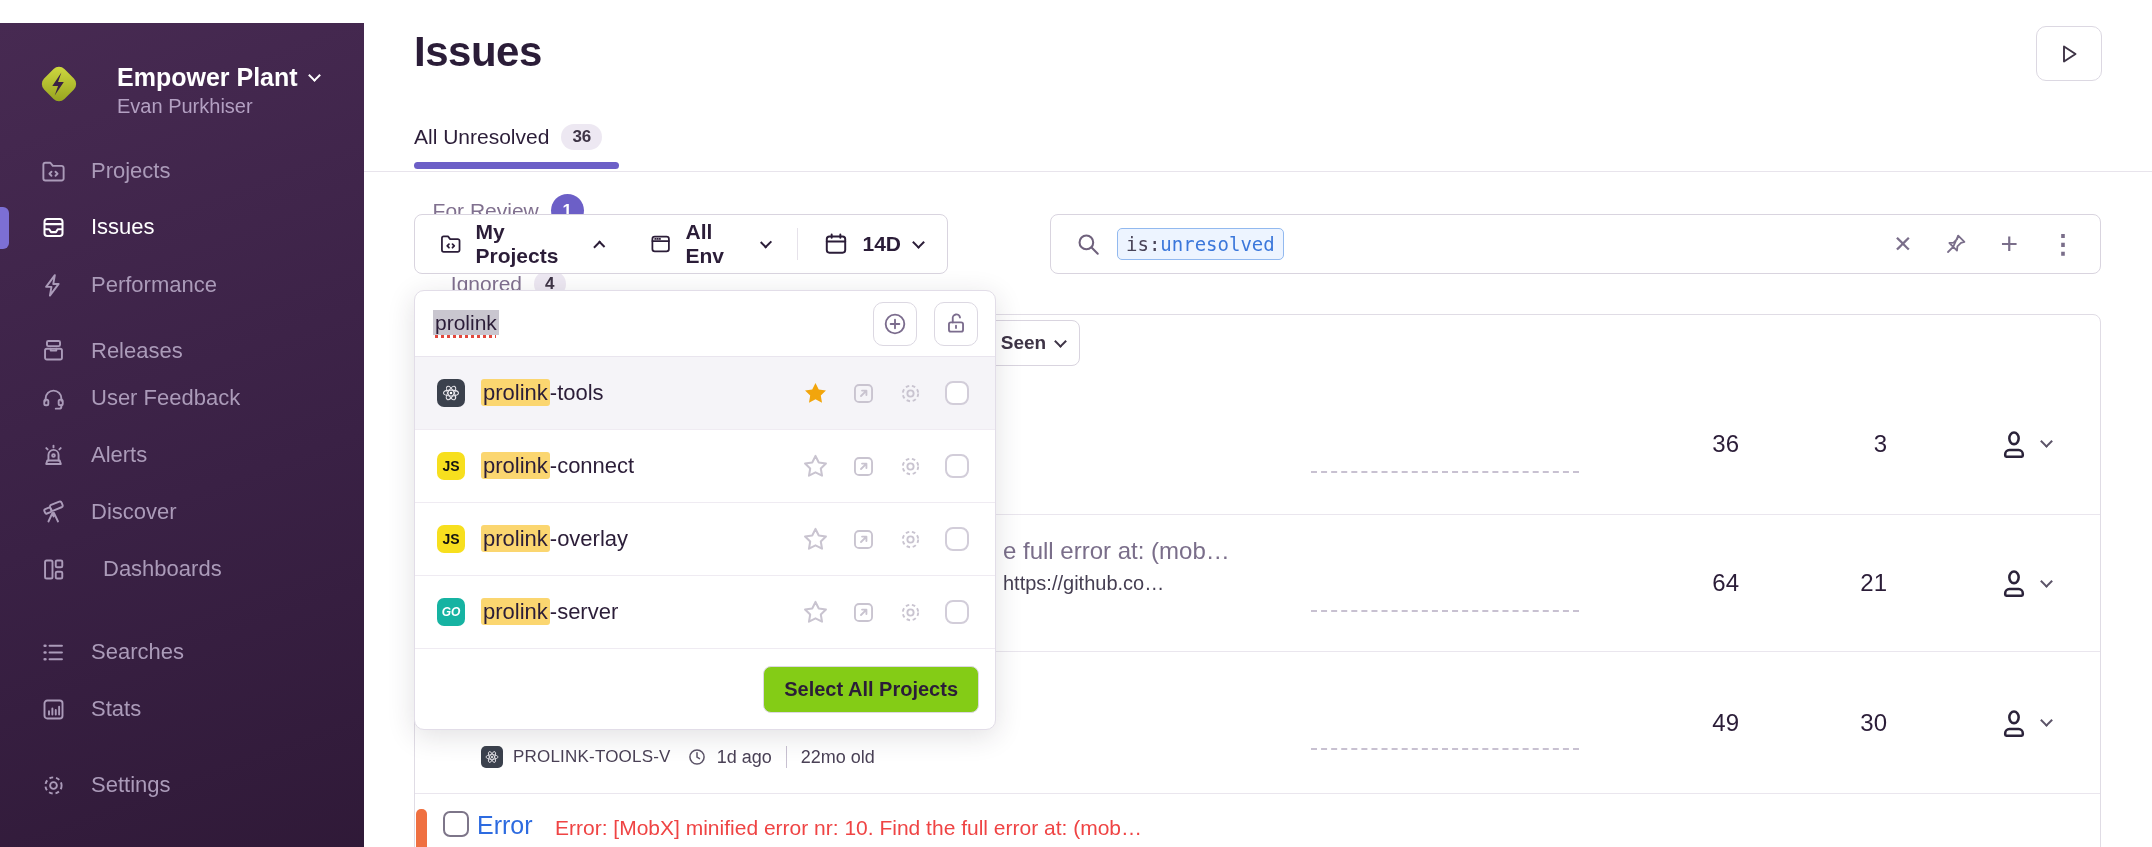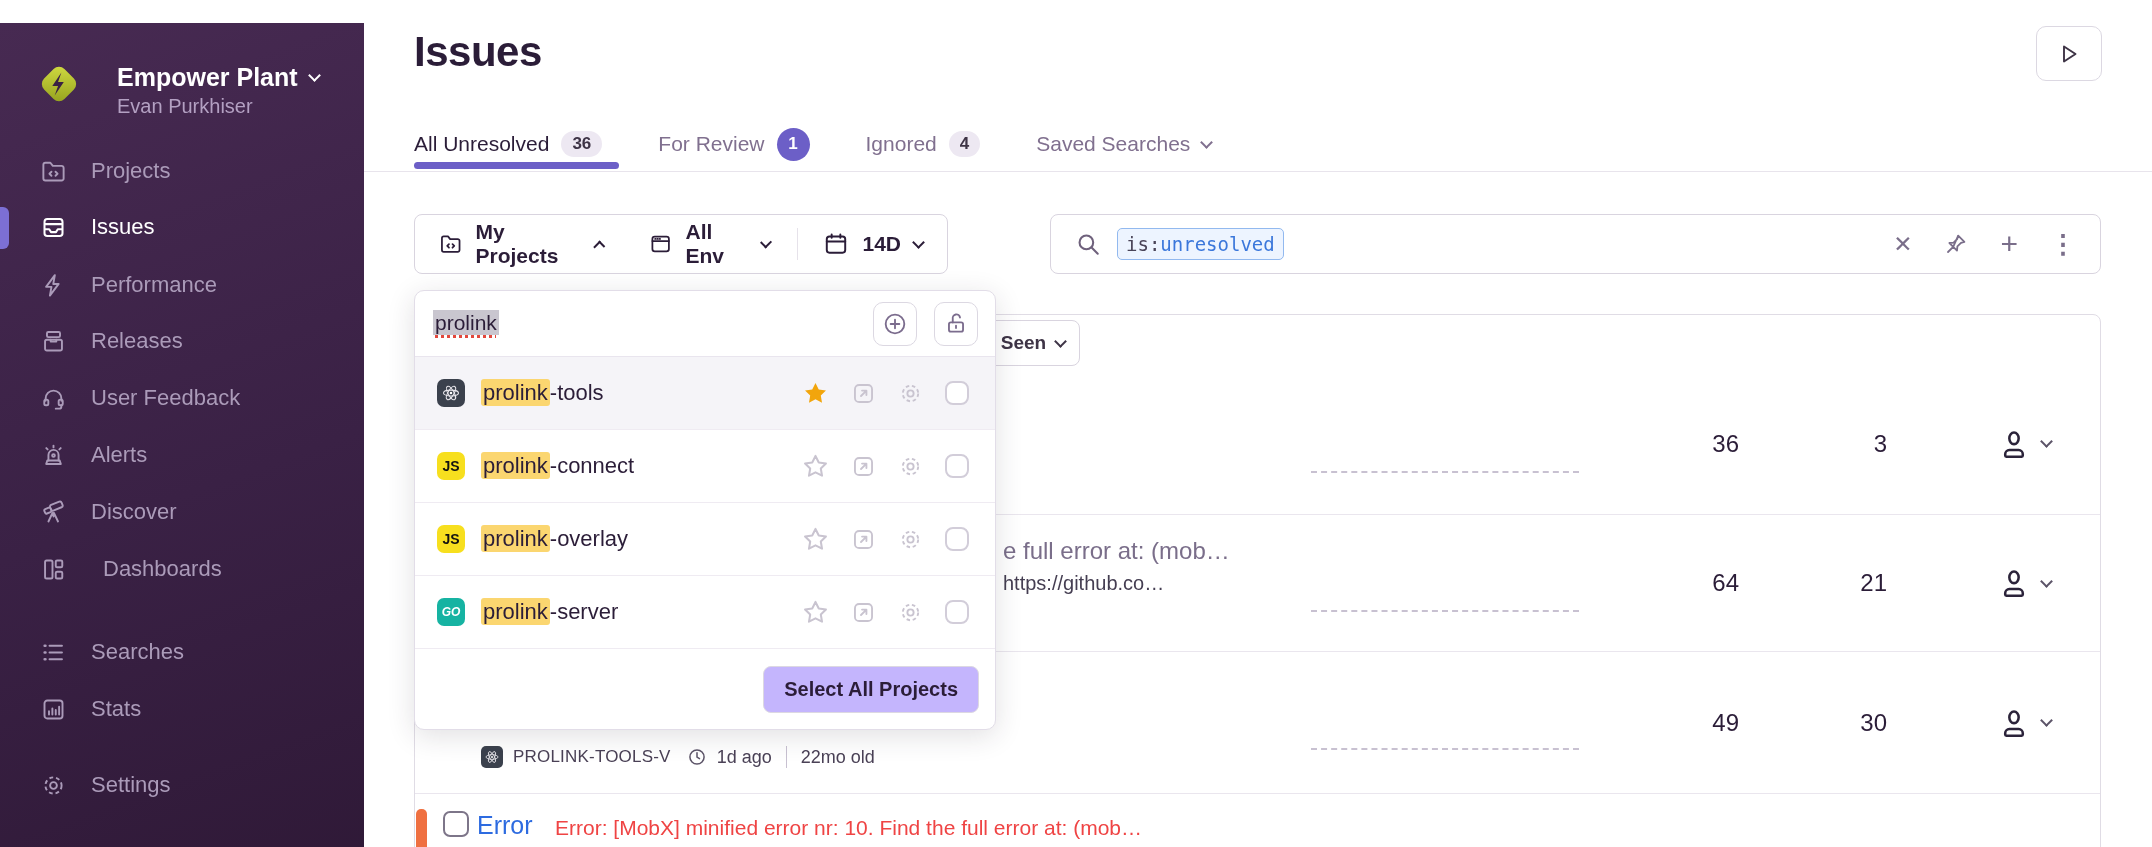--- a/index.html
+++ b/index.html
@@ -16,21 +16,21 @@
   .nav-item { position:absolute; left:0; width:364px; height:46px; display:flex; align-items:center; gap:24px; padding-left:40px;
     color:#AB9BB9; font-size:22px; cursor:pointer; }
   .nav-item.active { color:#fff; font-weight:500; }
   .nav-ind { position:absolute; left:0; top:184px; width:9px; height:42px; background:#7C6FD4; border-radius:0 6px 6px 0; }
   .nav-icon { width:27px; height:27px; flex:none; }
 
   
   .page-title { position:absolute; left:414px; top:28px; font-size:42px; font-weight:700; letter-spacing:-0.5px; }
   .play-btn { position:absolute; left:2036px; top:26px; width:66px; height:55px; background:#fff;
     border:1px solid #DCD8E2; border-radius:10px; display:flex; align-items:center; justify-content:center; cursor:pointer; }
-  .tabs { position:absolute; left:414px; top:124px; height:40px; display:flex; align-items:center; gap:56px; }
+  .tabs { position:absolute; left:414px; top:124px; height:40px; display:flex; align-items:center; gap:44px;flex-direction:column; }
   .tab { display:flex; align-items:center; gap:12px; font-size:21px; color:#80708F; cursor:pointer; }
   .tab.active { color:#2B1D38; font-weight:500; }
   .pill { background:#EDE8F2; border-radius:999px; padding:3px 11px; font-size:17px; font-weight:700; color:#3E3446; }
   .circle-badge { width:33px; height:33px; border-radius:50%; background:#6C5FC7; color:#fff; font-size:17px; font-weight:700;
     display:flex; align-items:center; justify-content:center; }
   .tab-underline { position:absolute; left:414px; top:162px; width:205px; height:7px; border-radius:4px; background:#6C5FC7; }
   .tabs-hr { position:absolute; left:364px; top:171px; width:1788px; height:1px; background:#E8E4EC; }
 
   .chev { display:inline-block; width:9px; height:9px; border-right:2.4px solid currentColor; border-bottom:2.4px solid currentColor;
     transform:rotate(45deg); margin-top:-4px; }
@@ -85,21 +85,21 @@
     padding:0 26px 0 22px; cursor:pointer; }
   .dd-row.hover { background:#F5F4F8; }
   .plat { width:28px; height:28px; border-radius:7px; flex:none; display:flex; align-items:center; justify-content:center; }
   .plat.electron { background:#3B414D; }
   .plat.js { background:#F7DF1E; color:#111; font-weight:700; font-size:14px; }
   .plat.go { background:#16B3A2; color:#fff; font-weight:700; font-size:12px; font-style:italic; }
   .dd-name { margin-left:16px; font-size:22px; color:#2B1D38; }
   .dd-name .hl { background:#FBD670; border-radius:3px; padding:1px 2px; }
   .dd-actions { margin-left:auto; display:flex; align-items:center; gap:22px; }
   .dd-cbx { width:24px; height:24px; border:2.4px solid #D2CDD9; border-radius:8px; background:#fff; cursor:pointer; }
-  .dd-footer-btn { position:absolute; right:16px; bottom:16px; padding:11px 20px; background:#c4b5fd; border:1px solid #DCD8E2;
+  .dd-footer-btn { position:absolute; right:16px; bottom:16px; padding:11px 20px; background:#84cc16; border:1px solid #DCD8E2;
     border-radius:8px; font-size:20px; font-weight:700; color:#2B1D38; cursor:pointer; }
 </style>
 </head>
 <body>
 
 <div class="sidebar">
   <div class="abs" style="left:36px;top:38px;width:46px;height:46px;">
     <svg width="46" height="46" viewBox="0 0 48 48">
       <defs>
           <linearGradient id="lg" x1="0" y1="0" x2="1" y2="1">
@@ -133,21 +133,21 @@
         <path d="M4.4 13.5h3.8l1.6 2.6h4.4l1.6-2.6h3.8"></path>
     </svg>
     <span>Issues</span>
   </div>
   <div class="nav-item" style="top:239px;">
     <svg class="nav-icon" viewBox="0 0 24 24" fill="none" stroke="currentColor" stroke-width="1.7" stroke-linejoin="round">
       <path d="M13.2 2.8 5.4 13.2h4.8L8.8 21l7.8-10.4h-4.8l1.4-7.8z"></path>
     </svg>
     <span>Performance</span>
   </div>
-  <div class="nav-item" style="top:295px;">
+  <div class="nav-item" style="top:295px;align-items:flex-end;">
     <svg class="nav-icon" viewBox="0 0 24 24" fill="none" stroke="currentColor" stroke-width="1.7" stroke-linecap="round" stroke-linejoin="round">
       <rect x="6.2" y="3.5" width="11.6" height="4.6" rx="1.2"></rect>
         <rect x="4.5" y="10.5" width="15" height="9.5" rx="1.6"></rect>
         <path d="M9.5 10.5v1.6h5v-1.6"></path>
     </svg>
     <span>Releases</span>
   </div>
   <div class="nav-item" style="top:352px;">
     <svg class="nav-icon" viewBox="0 0 24 24" fill="none" stroke="currentColor" stroke-width="1.7" stroke-linecap="round" stroke-linejoin="round">
       <path d="M5 14v-2a7 7 0 0 1 14 0v2"></path>

